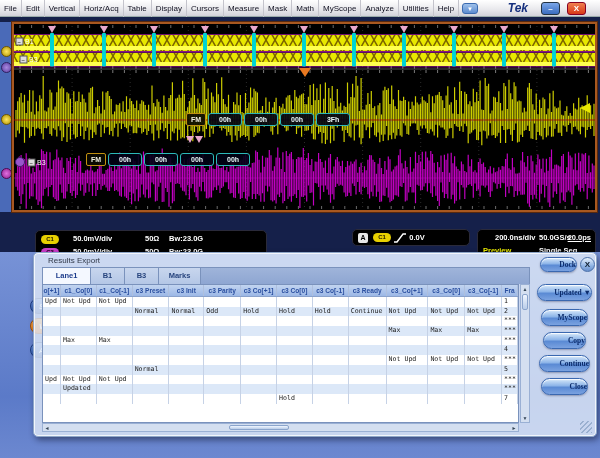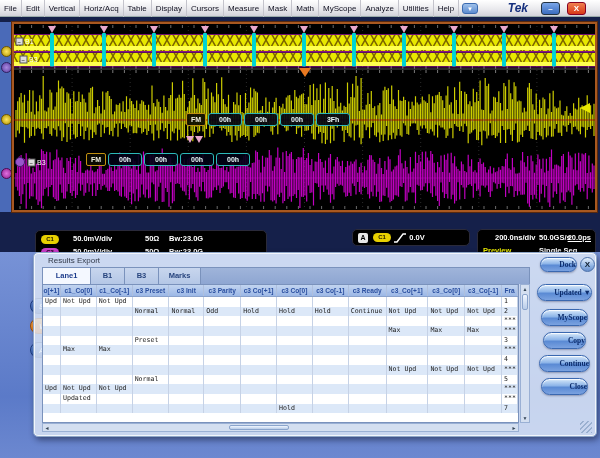--- a/index.html
+++ b/index.html
@@ -623,36 +623,20 @@
             <div class="td" style="width: 36px;"></div>
             <div class="td" style="width: 36px;"></div>
             <div class="td" style="width: 38px;"></div>
             <div class="td" style="width: 42px;">Max</div>
             <div class="td" style="width: 37px;">Max</div>
             <div class="td" style="width: 37px;">Max</div>
             <div class="td" style="width: 16px;">***</div>
           </div>
           <div class="trow">
             <div class="td" style="width: 18px;"></div>
-            <div class="td" style="width: 36px;"></div>
-            <div class="td" style="width: 36px;"></div>
-            <div class="td" style="width: 37px;">Preset</div>
-            <div class="td" style="width: 35px;"></div>
-            <div class="td" style="width: 37px;"></div>
-            <div class="td" style="width: 36px;"></div>
-            <div class="td" style="width: 36px;"></div>
-            <div class="td" style="width: 36px;"></div>
-            <div class="td" style="width: 38px;"></div>
-            <div class="td" style="width: 42px;"></div>
-            <div class="td" style="width: 37px;"></div>
-            <div class="td" style="width: 37px;"></div>
-            <div class="td" style="width: 16px;">3</div>
-          </div>
-          <div class="trow">
-            <div class="td" style="width: 18px;"></div>
             <div class="td" style="width: 36px;">Max</div>
             <div class="td" style="width: 36px;">Max</div>
             <div class="td" style="width: 37px;"></div>
             <div class="td" style="width: 35px;"></div>
             <div class="td" style="width: 37px;"></div>
             <div class="td" style="width: 36px;"></div>
             <div class="td" style="width: 36px;"></div>
             <div class="td" style="width: 36px;"></div>
             <div class="td" style="width: 38px;"></div>
             <div class="td" style="width: 42px;"></div>

